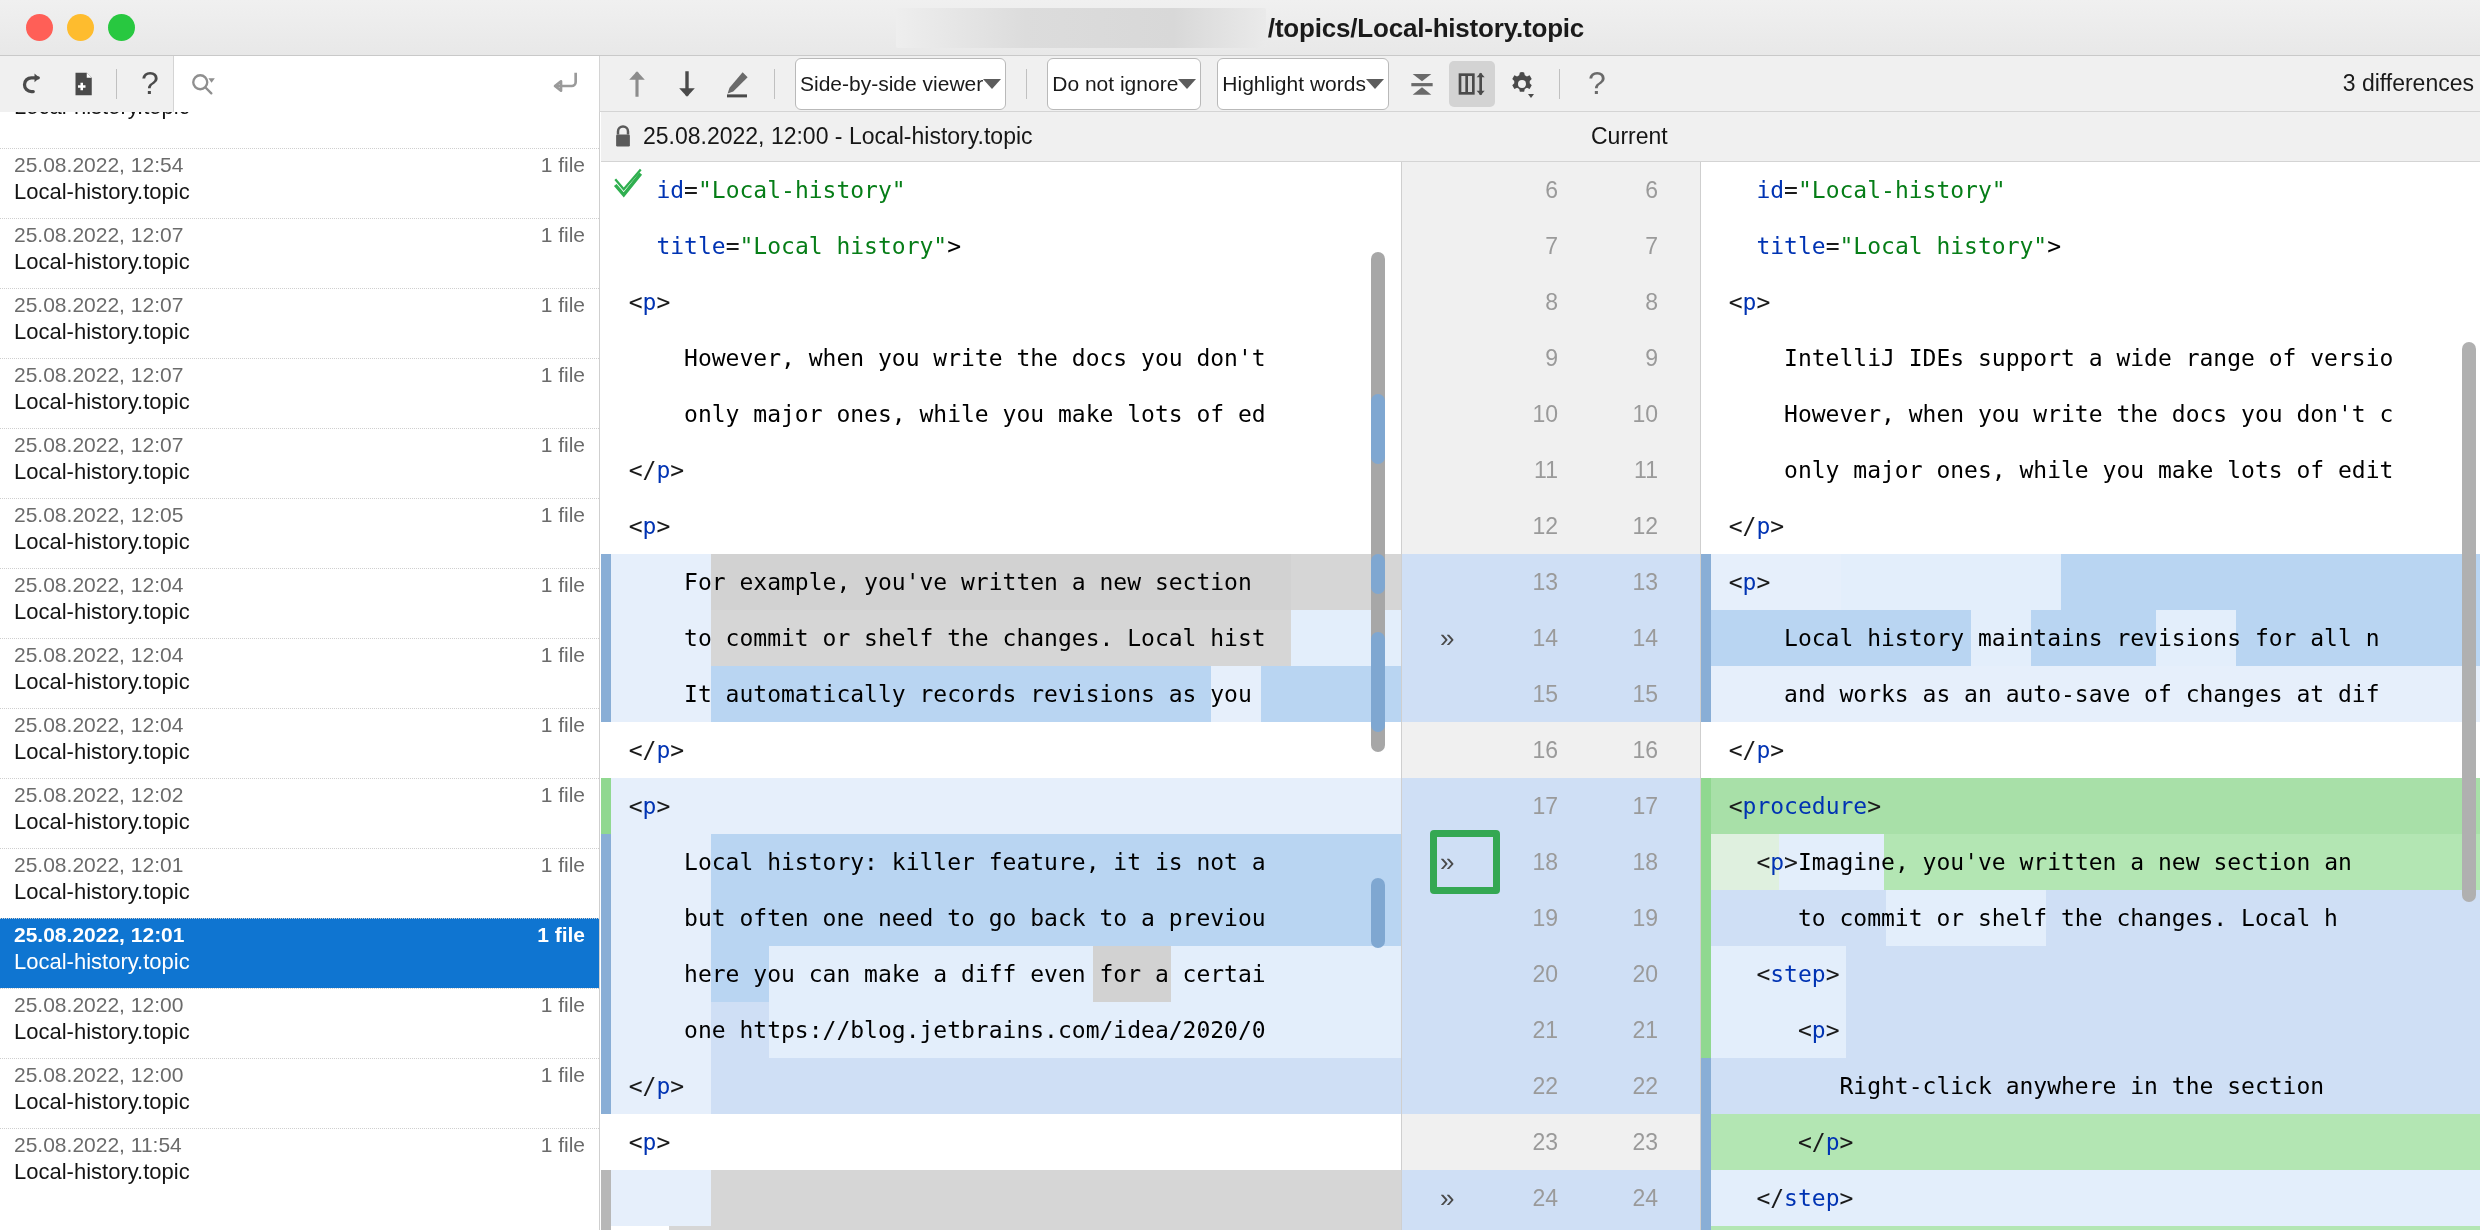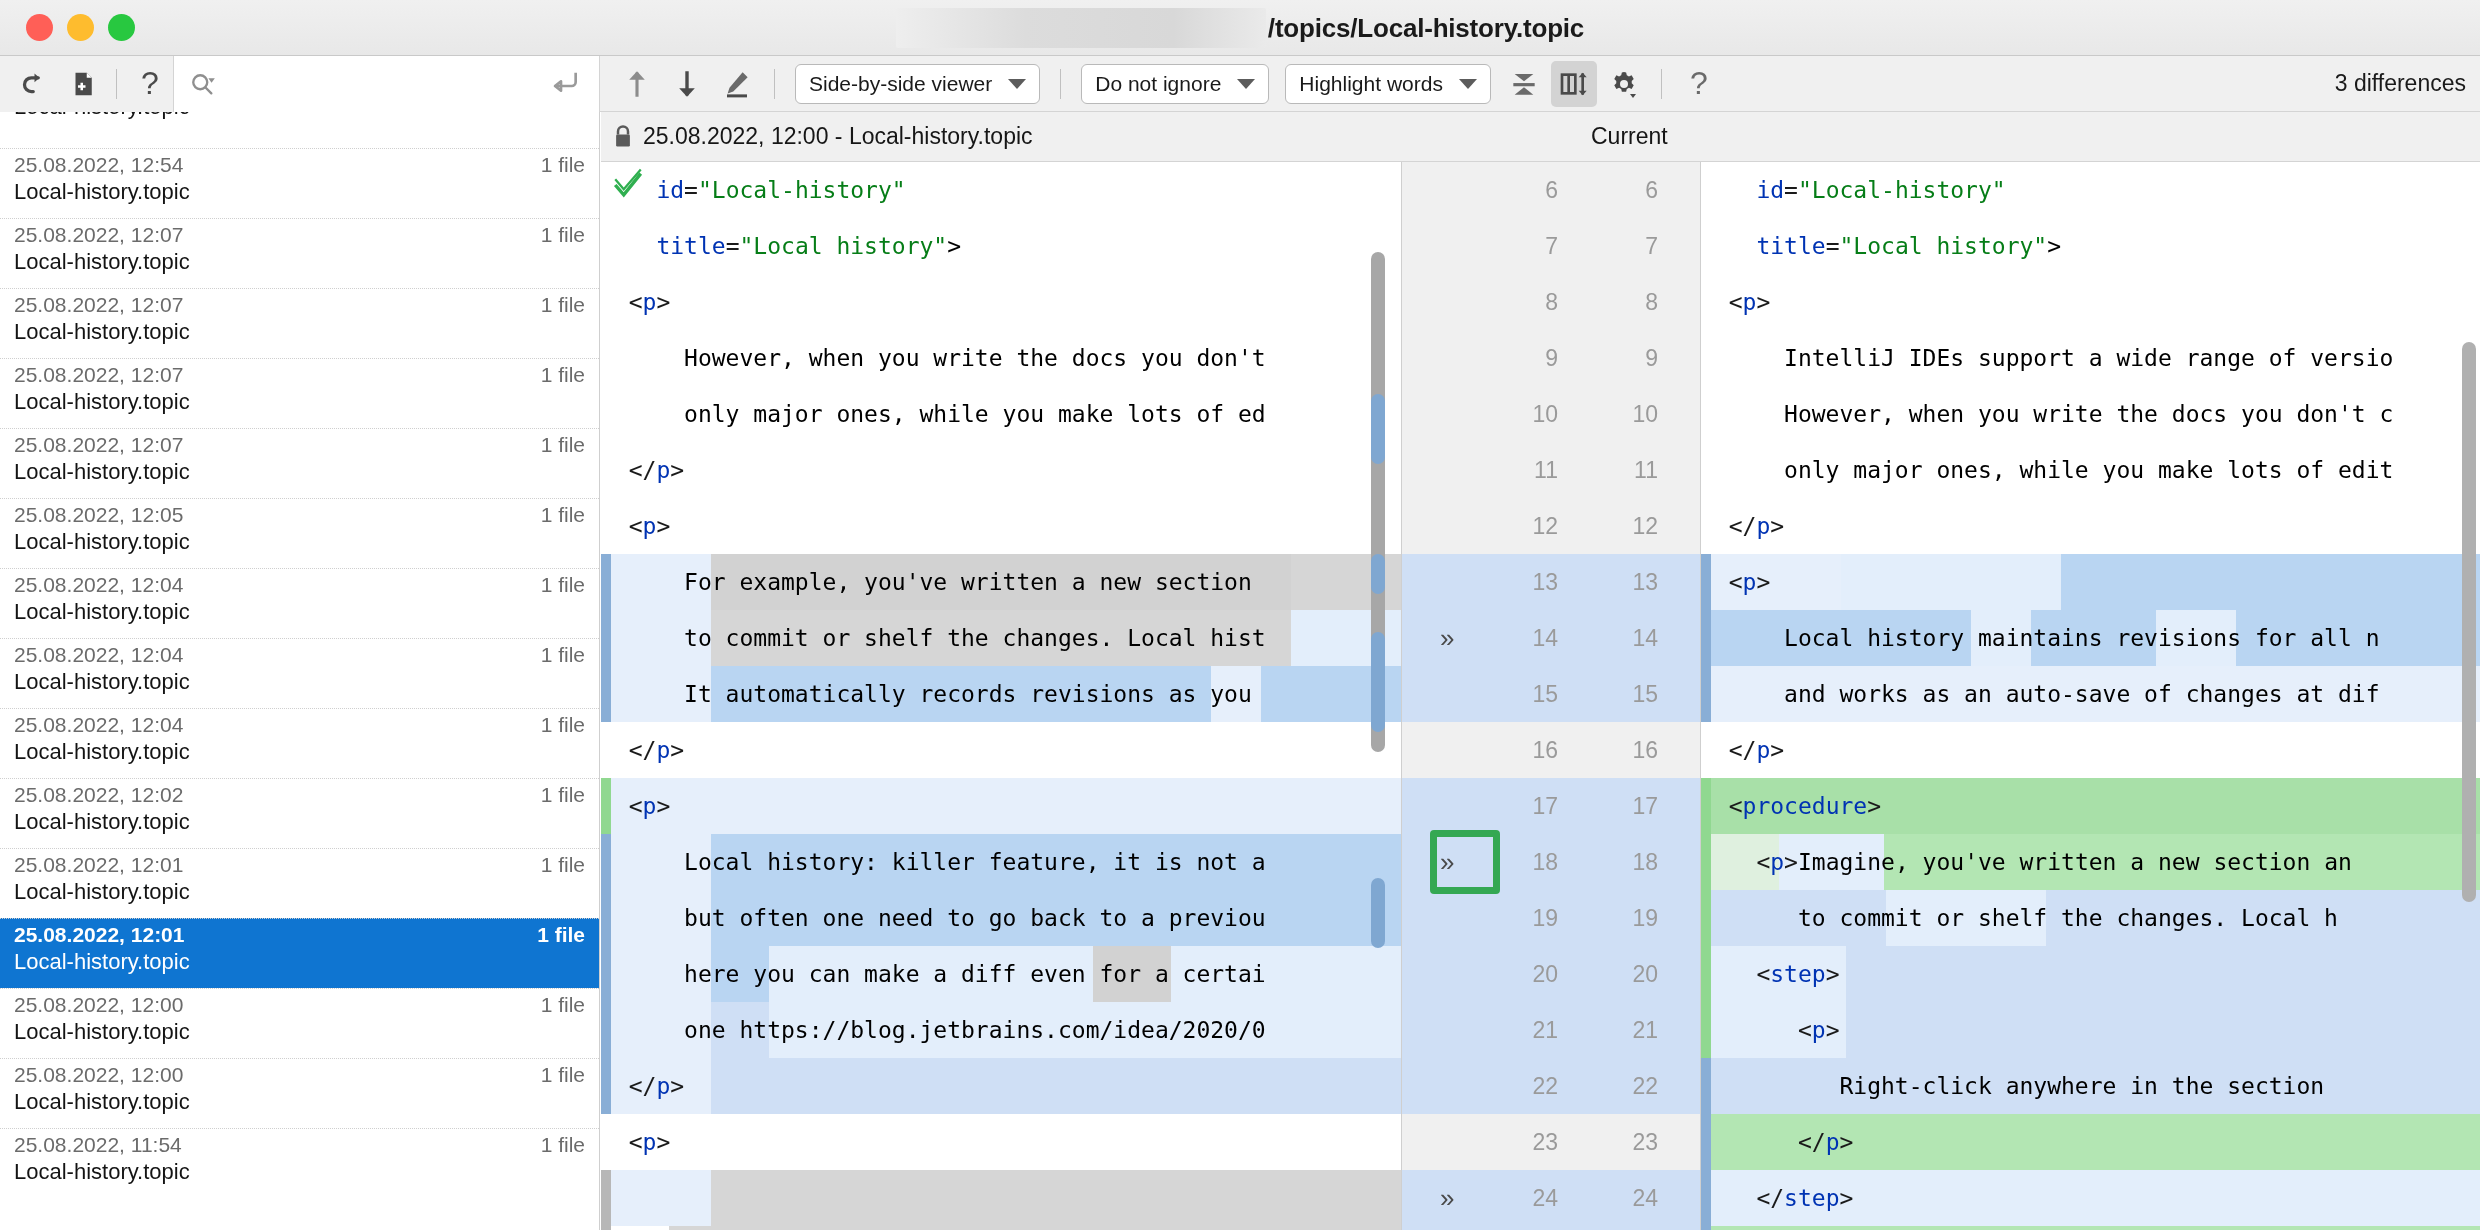--- a/index.html
+++ b/index.html
@@ -59,31 +59,31 @@
     border-left: 1px solid #d4d4d4;
   }
   #search-input-text { font-size: 21px; color: #9a9a9a; margin-left: 10px; flex:1; }
   #wrap-icon { margin-right: 18px; color: #8f8f8f; }
 
   #diff-toolbar {
     flex: 1; height: 56px; display: flex; align-items: center;
     padding-left: 14px; gap: 4px;
   }
   .combo {
-    height: 40px; background: #ffffff; border: 1px solid #b9b9b9;
+    height: 52px; background: #ffffff; border: 1px solid #b9b9b9;
     border-radius: 6px; display: flex; align-items: center;
-    padding: 0 13px; gap: 16px; margin: 0 6px;
+    padding: 0 4px; gap: 0; margin: 0 6px;
   }
   .combo .lbl { font-size: 21px; color: #1a1a1a; white-space: nowrap; }
   .caret {
     width: 0; height: 0; border-left: 9px solid transparent;
     border-right: 9px solid transparent; border-top: 10px solid #5c5c5c;
   }
   #diff-count {
-    margin-left: auto; margin-right: 14px;
+    margin-left: auto; margin-right: 6px;
     font-size: 23px; color: #1a1a1a; white-space: nowrap;
   }
 
   
   #sidebar {
     position: absolute; left: 0; top: 112px;
     width: 600px; height: 1118px;
     background: #ffffff; border-right: 1px solid #cfcfcf;
     overflow: hidden;
   }

